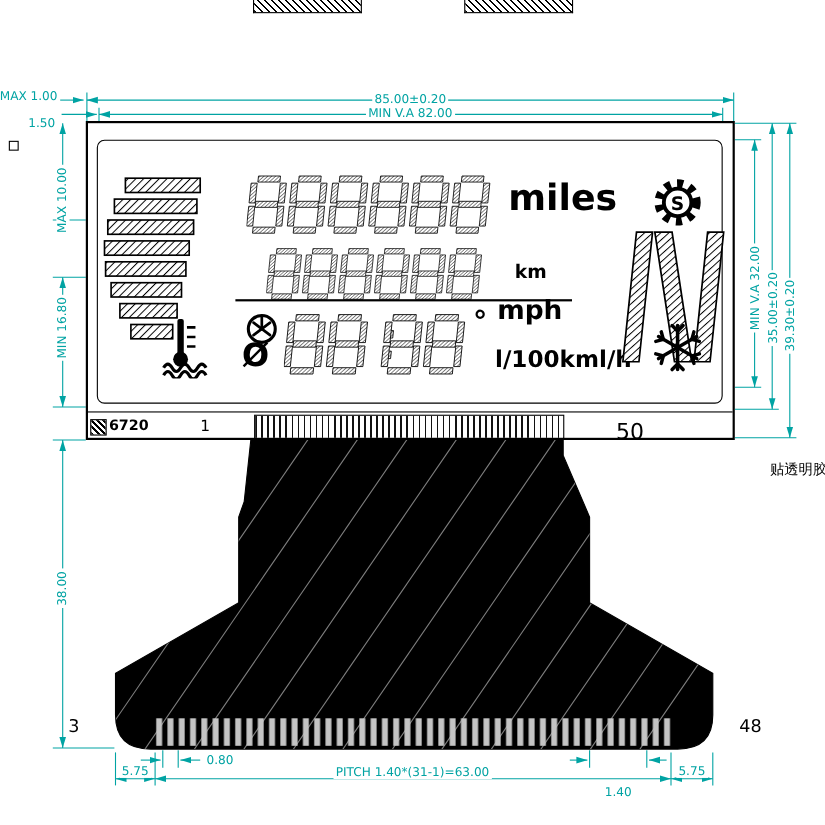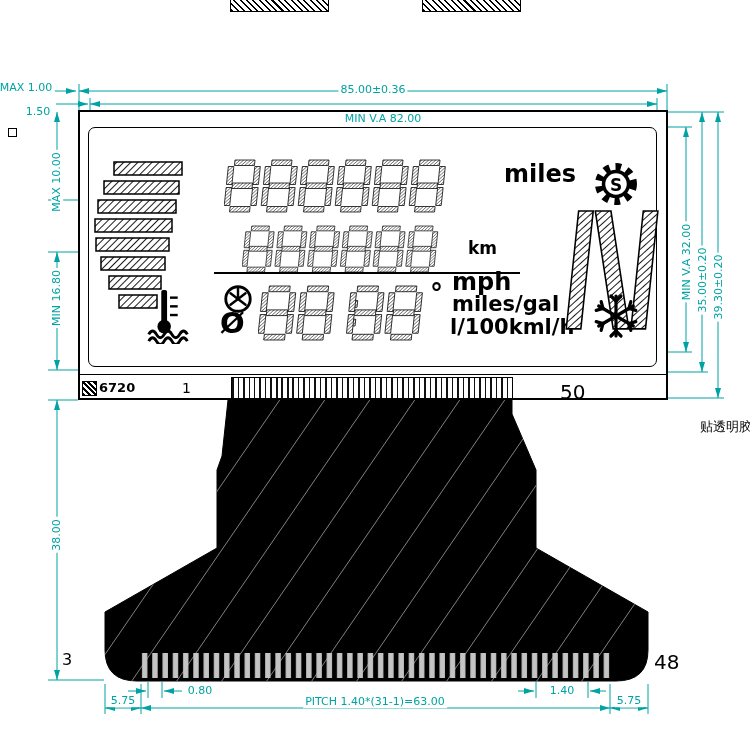--- a/index.html
+++ b/index.html
@@ -295,24 +295,23 @@
           <rect class="sg" x="53" y="55" width="11" height="36"></rect>
           <rect class="sg" x="12" y="93" width="40" height="11"></rect>
           <rect class="sg" x="0" y="55" width="11" height="36"></rect>
           <rect class="sg" x="0" y="13" width="11" height="36"></rect>
           <rect class="sg" x="12" y="46" width="40" height="11"></rect>
         </g>
       </svg>
     </div>
   <div class="underline2" style="left:214px;top:272px;width:306px;"></div>
 
-  <span class="lcdlabel" style="left:462px;top:160px;font-size:24px;margin-left:42px;">miles</span>
+  <span class="lcdlabel" style="left:462px;top:160px;font-size:33px;">miles</span>
   <span class="lcdlabel" style="left:468px;top:238px;font-size:17px;">km</span>
   <span class="lcdlabel" style="left:452px;top:268px;font-size:24px;">mph</span>
-  <span class="lcdlabel" style="left:452px;top:292px;font-size:21px;">miles/gal</span>
   <span class="lcdlabel" style="left:450px;top:315px;font-size:21px;">l/100kml/h</span>
   <span class="lcdlabel" style="left:430px;top:278px;font-size:26px;">°</span>
   <span class="lcdlabel" style="left:220px;top:306px;font-size:29px;">Ø</span>
 
   <svg class="icon" style="left:222px;top:283px;" width="32" height="32" viewBox="0 0 34 34">
     <circle cx="17" cy="17" r="13" fill="none" stroke="#000" stroke-width="3"></circle>
     <g stroke="#000" stroke-width="2.6" stroke-linecap="round">
       <line x1="17" y1="17" x2="17" y2="6"></line>
       <line x1="17" y1="17" x2="25" y2="23"></line>
       <line x1="17" y1="17" x2="9" y2="23"></line>
@@ -381,32 +380,32 @@
         </g>
     </g>
   </svg>
 
   <div class="logobox" style="left:82px;top:381px;width:13px;height:13px;"></div>
   <span class="blktext" style="left:99px;top:380px;font-size:13px;font-weight:bold;">6720</span>
   <span class="blktext" style="left:182px;top:380px;font-size:14px;">1</span>
   <span class="blktext" style="left:560px;top:380px;font-size:20px;">50</span>
 
   <span class="blktext" style="left:62px;top:650px;font-size:16px;">3</span>
-  <span class="blktext" style="left:654px;top:650px;font-size:20px;">48</span>
-
-  <span class="dimtext" style="left:373px;top:90px;">85.00±0.36</span>
-  <span class="dimtext" style="left:383px;top:103px;margin-top:16px;">MIN V.A 82.00</span>
+  <span class="blktext" style="left:672px;top:650px;font-size:16px;">48</span>
+
+  <span class="dimtext" style="left:373px;top:90px;">85.00±0.20</span>
+  <span class="dimtext" style="left:373px;top:103px;">MIN V.A 82.00</span>
   <span class="dimtext" style="left:26px;top:88px;">MAX 1.00</span>
   <span class="dimtext" style="left:38px;top:112px;">1.50</span>
   <span class="dimtext rot" style="left:57px;top:182px;">MAX 10.00</span>
   <span class="dimtext rot" style="left:57px;top:298px;">MIN 16.80</span>
   <span class="dimtext rot" style="left:57px;top:535px;">38.00</span>
   <span class="dimtext rot" style="left:687px;top:262px;">MIN V.A 32.00</span>
   <span class="dimtext rot" style="left:703px;top:280px;">35.00±0.20</span>
   <span class="dimtext rot" style="left:719px;top:287px;">39.30±0.20</span>
   <span class="blktext" style="left:700px;top:418px;font-size:13px;z-index:3;">贴透明胶</span>
   <span class="dimtext" style="left:123px;top:701px;">5.75</span>
   <span class="dimtext" style="left:200px;top:691px;text-align:right;">0.80</span>
   <span class="dimtext" style="left:375px;top:702px;">PITCH 1.40*(31-1)=63.00</span>
-  <span class="dimtext" style="left:562px;top:691px;">1.40</span>
+  <span class="dimtext" style="left:562px;top:720px;">1.40</span>
   <span class="dimtext" style="left:629px;top:701px;">5.75</span>
 
 </div>
 
 </body></html>

